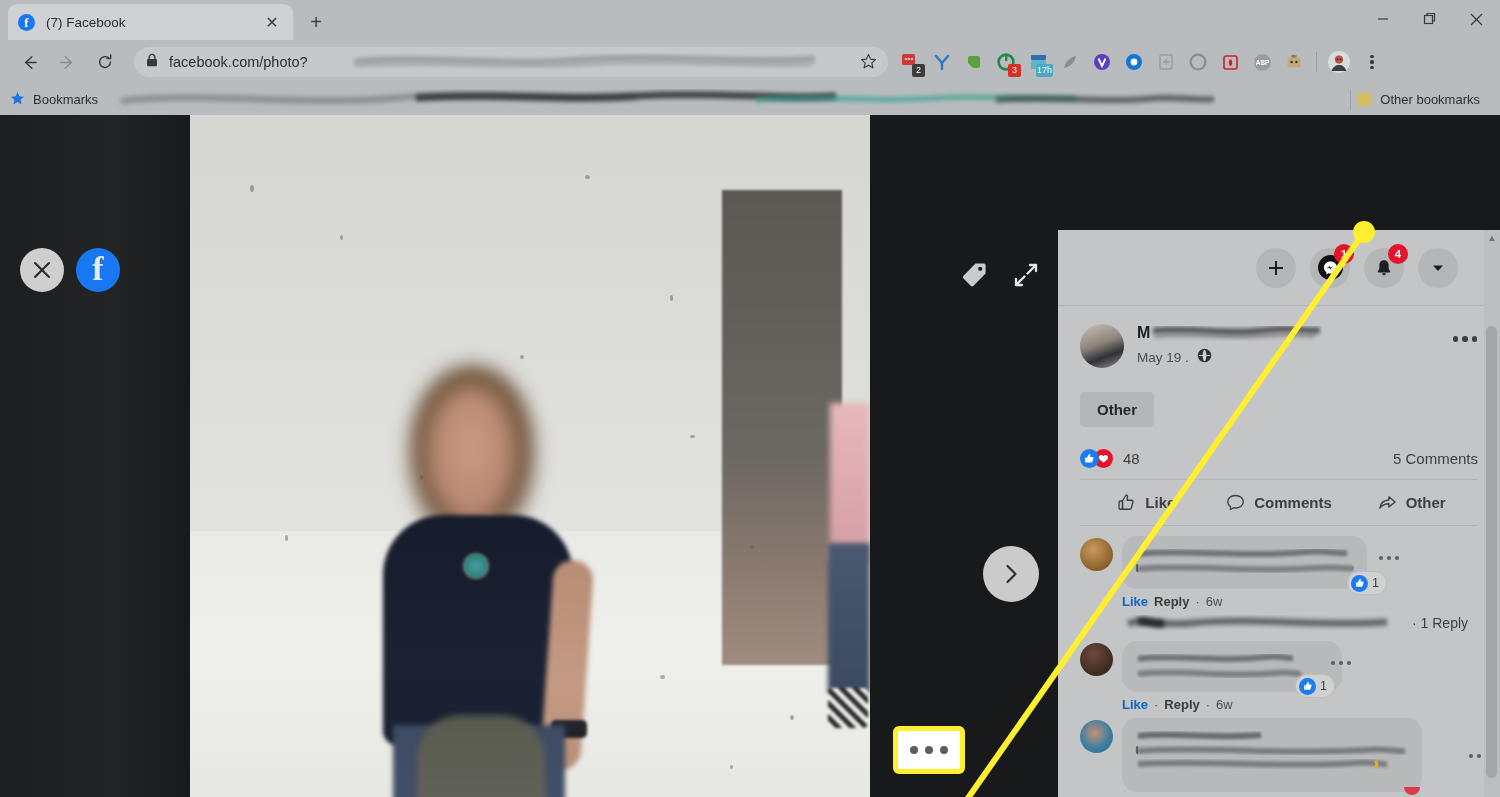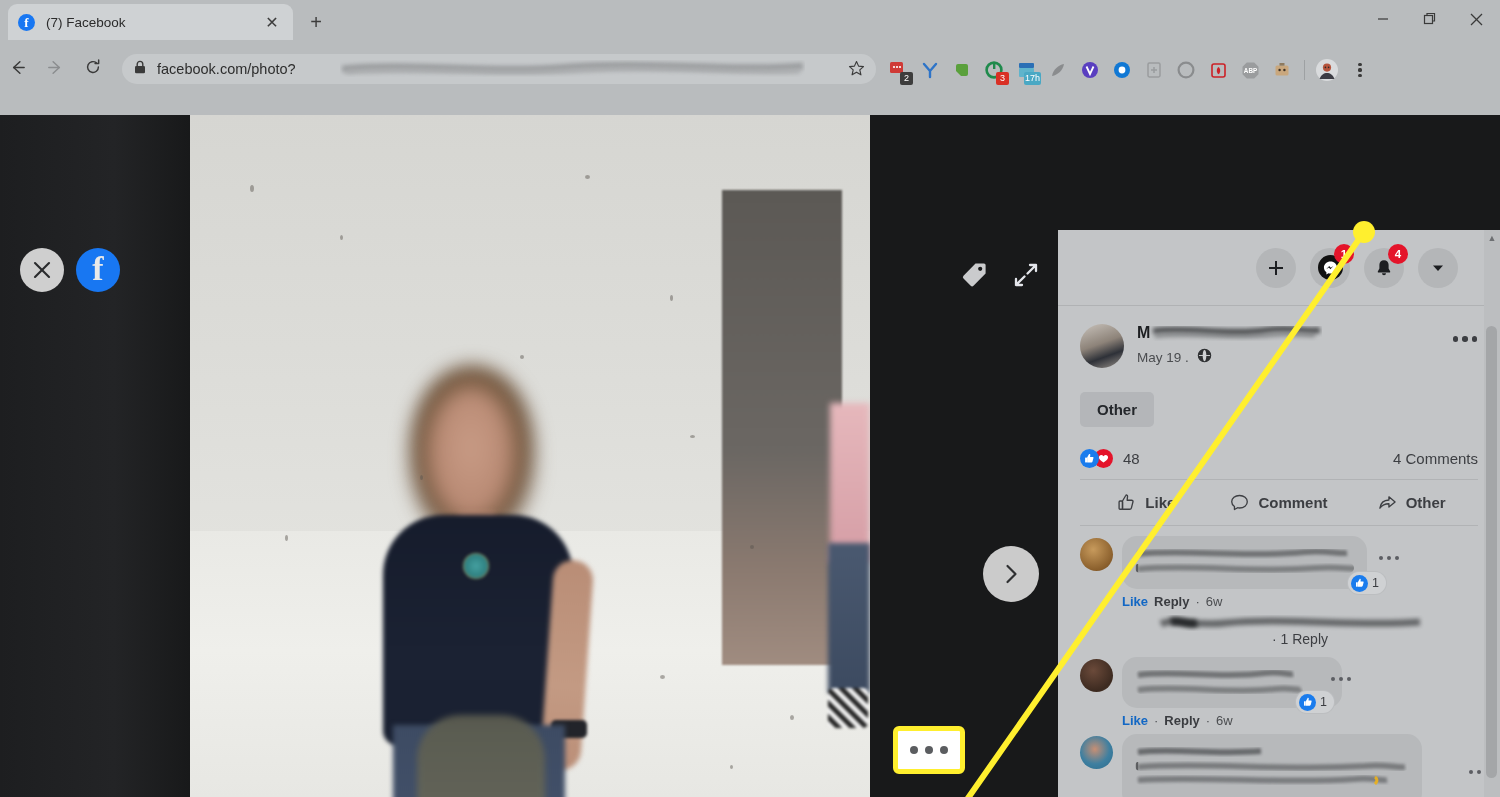--- a/index.html
+++ b/index.html
@@ -46,21 +46,21 @@
     position: absolute; right: 0; top: 0; height: 38px; display: flex;
   }
   .wc {
     width: 47px; height: 38px; display: flex; align-items: center;
     justify-content: center; color: #3a3a3a; font-size: 14px; cursor: pointer;
   }
   .wc svg { display: block; }
 
   .navbar {
     position: absolute; left: 0; top: 40px; width: 1500px; height: 44px;
-    display: flex; align-items: flex-end; padding: 0 0;
+    display: flex; align-items: center; padding: 0 12px;
   }
   .navbtn {
     width: 34px; height: 34px; margin-right: 4px; border-radius: 50%;
     display: flex; align-items: center; justify-content: center; cursor: pointer;
   }
   .navbtn svg { display: block; }
   .omnibox {
     flex: 0 0 auto; width: 754px; height: 30px; margin-left: 8px;
     background: #c6c9cb; border-radius: 15px; display: flex;
     align-items: center; padding: 0 12px; position: relative; cursor: text;
@@ -364,21 +364,21 @@
     position: absolute; background: #cfd1d3; border-radius: 11px;
     height: 22px; padding: 0 7px 0 3px; display: flex; align-items: center;
     gap: 4px; font-size: 12.5px; color: #3c3e42; box-shadow: 0 0 0 1px #bcbec0;
     cursor: pointer;
   }
   .badge-like .tb {
     width: 17px; height: 17px; border-radius: 50%; background: #1a7ced;
     display: flex; align-items: center; justify-content: center;
   }
   .reply-row {
-    display: flex; align-items: center; margin: 6px 0 10px 42px; position: relative; flex-direction: column;
+    display: flex; align-items: center; margin: 6px 0 10px 42px; position: relative;
   }
   .reply-blur { width: 290px; height: 16px; position: relative; overflow: hidden; }
   .reply-link { font-size: 14px; color: #3c3e42; white-space: nowrap; cursor: pointer; }
 
   .sb-scroll {
     position: absolute; right: 0; top: 0; width: 16px; height: 682px;
     background: #bcbec0; z-index: 30;
   }
   .sb-thumb {
     position: absolute; left: 2px; top: 96px; width: 11px; height: 452px;
@@ -561,20 +561,43 @@
           </svg>
         </div>
         <div class="kebab">
             <i></i>
             <i></i>
             <i></i>
           </div>
       </div>
     </div>
 
+    <div class="bookmarkbar">
+      <div class="bm-item">
+        <span class="bm-star">
+          <svg width="15" height="15" viewBox="0 0 16 16">
+            <path d="M8 1 L10 5.6 L15 6.1 L11.3 9.4 L12.4 14.3 L8 11.7 L3.6 14.3 L4.7 9.4 L1 6.1 L6 5.6 Z" fill="#2374e1"></path>
+          </svg>
+        </span>
+        <span>Bookmarks</span>
+      </div>
+      <div class="bm-blur">
+        <svg width="1100" height="22" viewBox="0 0 1100 22" style="position:absolute;left:8px;top:0">
+          <path d="M5,12 C90,3 190,17 280,9 C360,2 430,13 520,8" stroke="#6e7072" stroke-width="6" fill="none" opacity=".65" filter="blur(2.5px)"></path>
+          <path d="M300,9 C380,3 450,12 520,7 C600,2 660,11 720,7" stroke="#2c2e30" stroke-width="7" fill="none" opacity=".85" filter="blur(2px)"></path>
+          <path d="M640,11 C700,5 760,14 820,9 C870,5 910,12 960,9" stroke="#2f9e8a" stroke-width="5" fill="none" opacity=".7" filter="blur(2px)"></path>
+          <path d="M880,11 C930,6 980,14 1030,10 C1060,7 1080,12 1098,10" stroke="#3a3c3e" stroke-width="6" fill="none" opacity=".7" filter="blur(2px)"></path>
+        </svg>
+      </div>
+      <div class="vdiv"></div>
+      <div class="bm-item">
+        <span class="bm-folder"></span>
+        <span>Other bookmarks</span>
+      </div>
+    </div>
   </div>
 
   <div class="fb-viewer">
 
     <div class="photo-pane">
       <div class="photo-stage">
         <div class="photo-img">
           <div class="ph-wall"></div>
           <div class="ph-floor"></div>
           <div class="ph-door"></div>
@@ -715,36 +738,36 @@
                 <rect x="1.2" y="5" width="2.1" height="5.4" rx=".5" fill="#fff"></rect>
               </svg>
             </span>
             <span class="rx love">
               <svg width="11" height="11" viewBox="0 0 12 12">
                 <path d="M6 10.4 C2.4 8 1 6.5 1 4.7 C1 3.2 2.1 2.1 3.5 2.1 C4.4 2.1 5.3 2.6 6 3.5 C6.7 2.6 7.6 2.1 8.5 2.1 C9.9 2.1 11 3.2 11 4.7 C11 6.5 9.6 8 6 10.4z" fill="#fff"></path>
               </svg>
             </span>
             <span class="react-count">48</span>
           </div>
-          <div class="comment-count">4 Comments</div>
+          <div class="comment-count">5 Comments</div>
         </div>
 
         <div class="action-row">
           <div class="action">
             <svg width="19" height="19" viewBox="0 0 20 20">
               <path d="M5.8 8.4 L9.2 2.6 C9.7 1.7 11.2 2.2 11.1 3.3 L10.7 7.6 H15.4 C16.4 7.6 17.1 8.5 16.8 9.4 L15.2 15.6 C15 16.5 14.2 17.1 13.3 17.1 H5.8z" fill="none" stroke="#3c3e42" stroke-width="1.4" stroke-linejoin="round"></path>
               <rect x="2.2" y="8.4" width="3.6" height="8.7" rx="1" fill="none" stroke="#3c3e42" stroke-width="1.4"></rect>
             </svg>
             <span>Like</span>
           </div>
           <div class="action">
             <svg width="19" height="19" viewBox="0 0 20 20">
               <path d="M10 2.6 C5.3 2.6 1.8 5.6 1.8 9.2 C1.8 11.2 2.9 13 4.7 14.2 V17.4 L8 15.5 C8.6 15.7 9.3 15.8 10 15.8 C14.7 15.8 18.2 12.8 18.2 9.2 C18.2 5.6 14.7 2.6 10 2.6z" fill="none" stroke="#3c3e42" stroke-width="1.4" stroke-linejoin="round"></path>
             </svg>
-            <span>Comment</span>
+            <span>Comments</span>
           </div>
           <div class="action">
             <svg width="19" height="19" viewBox="0 0 20 20">
               <path d="M2 16 C2.8 10 6 7.6 11.5 7.4 V4 L18 9.4 L11.5 14.8 V11.3 C7.3 11.3 4.2 12.8 2 16z" fill="none" stroke="#3c3e42" stroke-width="1.4" stroke-linejoin="round"></path>
             </svg>
             <span>Other</span>
           </div>
         </div>
 
         <div class="comments">

